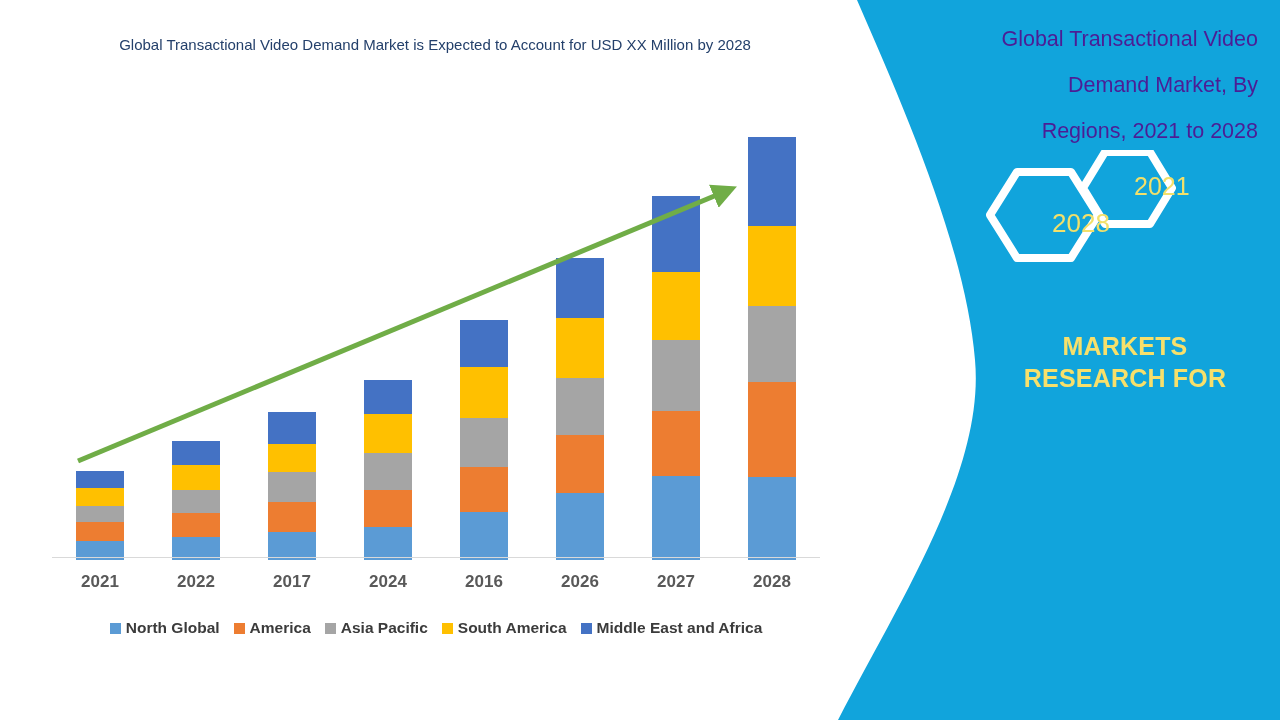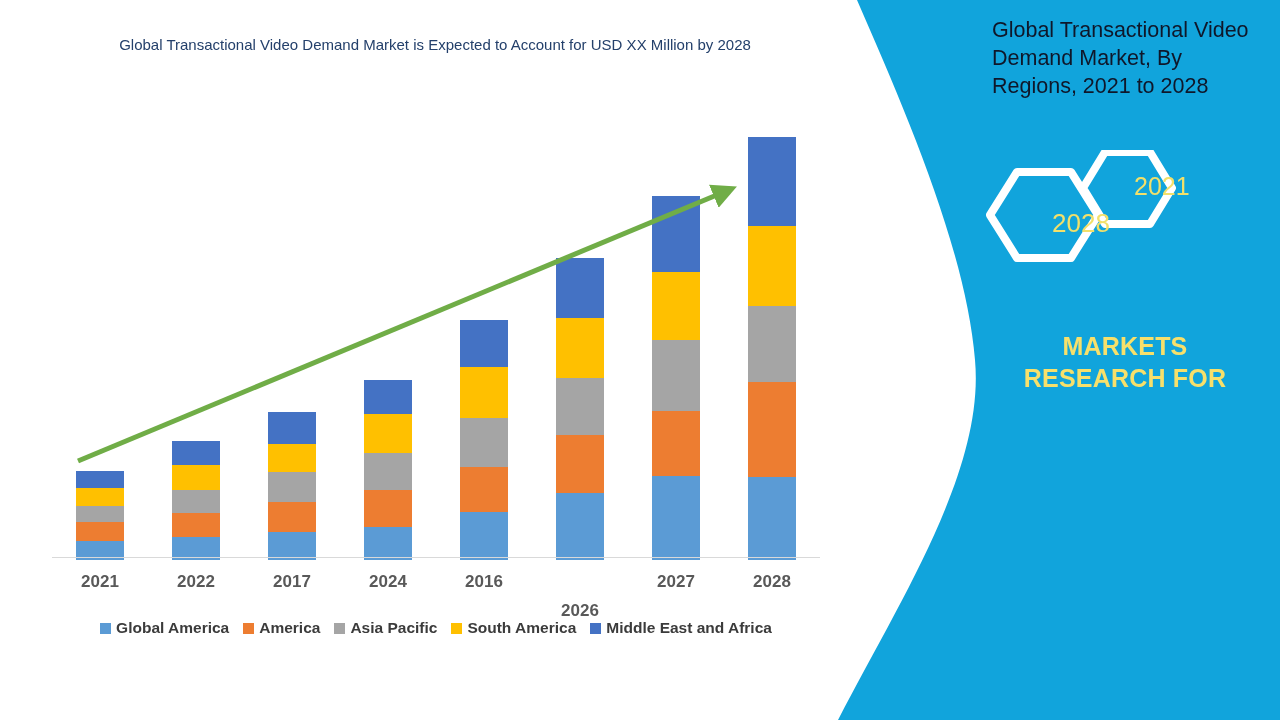--- a/index.html
+++ b/index.html
@@ -33,24 +33,24 @@
     width: 310px;
     height: 720px;
   }
   .panel-title {
     position: absolute;
     top: 16px;
     left: 0;
     width: 310px;
     padding: 0 22px;
     box-sizing: border-box;
-    color: #0f172a;
+    color: #4c1d95;
     font-size: 21.5px;
-    line-height: 28px;
-    text-align: left;
+    line-height: 46px;
+    text-align: right;
     font-weight: 400;
   }
   .hex-wrap {
     position: absolute;
     top: 150px;
     left: 0;
     width: 310px;
     height: 130px;
   }
   .hex-label {
@@ -261,29 +261,29 @@
   </svg>
 
   <div class="axis-line"></div>
 
   <div class="xlabels" id="xlabels">
       <div class="xlabel" style="left: 0px;">2021</div>
       <div class="xlabel" style="left: 96px;">2022</div>
       <div class="xlabel" style="left: 192px;">2017</div>
       <div class="xlabel" style="left: 288px;">2024</div>
       <div class="xlabel" style="left: 384px;">2016</div>
-      <div class="xlabel" style="left: 480px; margin-top: 29px;">2026</div>
+      <div class="xlabel" style="left: 480px;">2026</div>
       <div class="xlabel" style="left: 576px;">2027</div>
       <div class="xlabel" style="left: 672px;">2028</div>
     </div>
 
   <div class="legend" id="legend">
       <div class="legend-item">
         <span class="legend-swatch" style="background: rgb(91, 155, 213);"></span>
-        <span class="legend-label">Global America</span>
+        <span class="legend-label">North Global</span>
       </div>
       <div class="legend-item">
         <span class="legend-swatch" style="background: rgb(237, 125, 49);"></span>
         <span class="legend-label">America</span>
       </div>
       <div class="legend-item">
         <span class="legend-swatch" style="background: rgb(165, 165, 165);"></span>
         <span class="legend-label">Asia Pacific</span>
       </div>
       <div class="legend-item">

